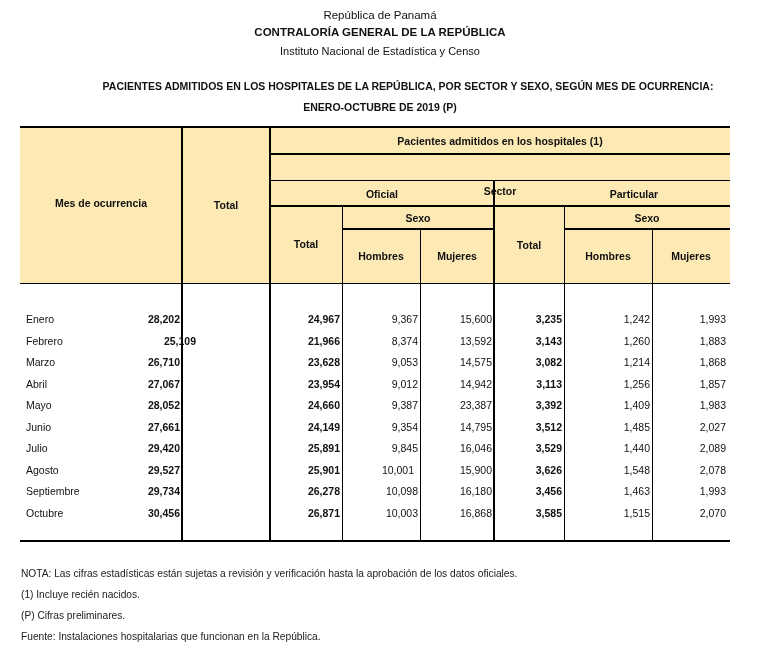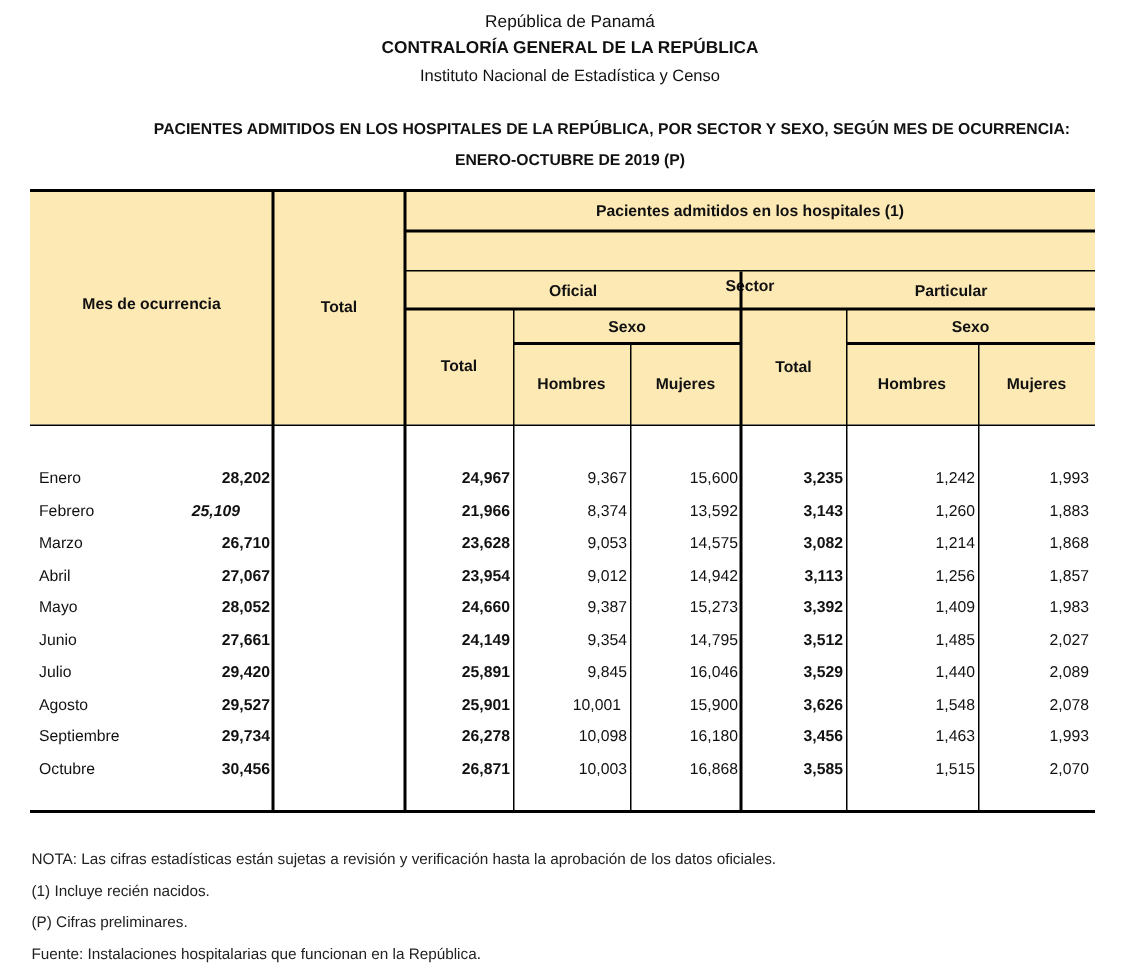--- a/index.html
+++ b/index.html
@@ -75,21 +75,21 @@
       <span class="num b" style="right:550px;">28,202</span>
       <span class="num b" style="right:390px;">24,967</span>
       <span class="num" style="right:312px;">9,367</span>
       <span class="num" style="right:238px;">15,600</span>
       <span class="num b" style="right:168px;">3,235</span>
       <span class="num" style="right:80px;">1,242</span>
       <span class="num" style="right:4px;">1,993</span>
     </div>
     <div class="row" style="top: 331.5px;">
       <span class="m" style="left:6px;">Febrero</span>
-      <span class="num b" style="right:570px;font-style:italic;">25,109</span>
+      <span class="num b" style="right:534px;">25,109</span>
       <span class="num b" style="right:390px;">21,966</span>
       <span class="num" style="right:312px;">8,374</span>
       <span class="num" style="right:238px;">13,592</span>
       <span class="num b" style="right:168px;">3,143</span>
       <span class="num" style="right:80px;">1,260</span>
       <span class="num" style="right:4px;">1,883</span>
     </div>
     <div class="row" style="top: 353px;">
       <span class="m" style="left:6px;">Marzo</span>
       <span class="num b" style="right:550px;">26,710</span>
@@ -108,21 +108,21 @@
       <span class="num" style="right:238px;">14,942</span>
       <span class="num b" style="right:168px;">3,113</span>
       <span class="num" style="right:80px;">1,256</span>
       <span class="num" style="right:4px;">1,857</span>
     </div>
     <div class="row" style="top: 396px;">
       <span class="m" style="left:6px;">Mayo</span>
       <span class="num b" style="right:550px;">28,052</span>
       <span class="num b" style="right:390px;">24,660</span>
       <span class="num" style="right:312px;">9,387</span>
-      <span class="num" style="right:238px;">15,273</span>
+      <span class="num" style="right:238px;">23,387</span>
       <span class="num b" style="right:168px;">3,392</span>
       <span class="num" style="right:80px;">1,409</span>
       <span class="num" style="right:4px;">1,983</span>
     </div>
     <div class="row" style="top: 417.5px;">
       <span class="m" style="left:6px;">Junio</span>
       <span class="num b" style="right:550px;">27,661</span>
       <span class="num b" style="right:390px;">24,149</span>
       <span class="num" style="right:312px;">9,354</span>
       <span class="num" style="right:238px;">14,795</span>

